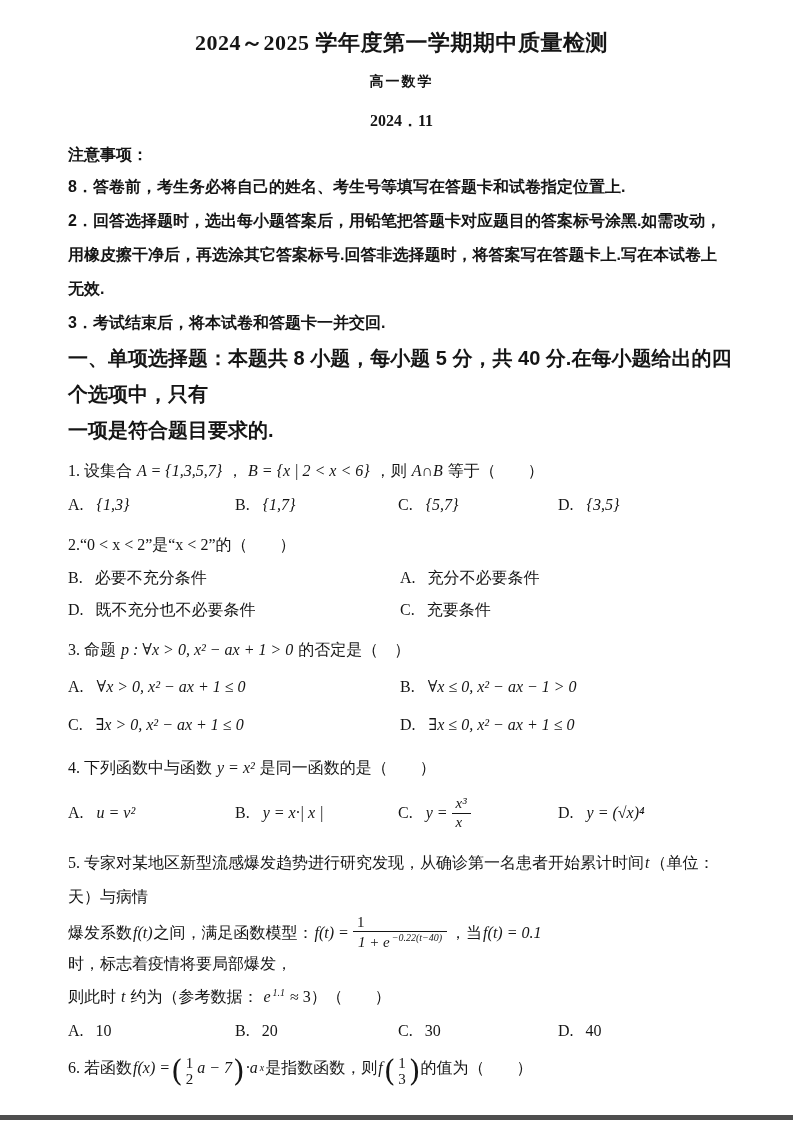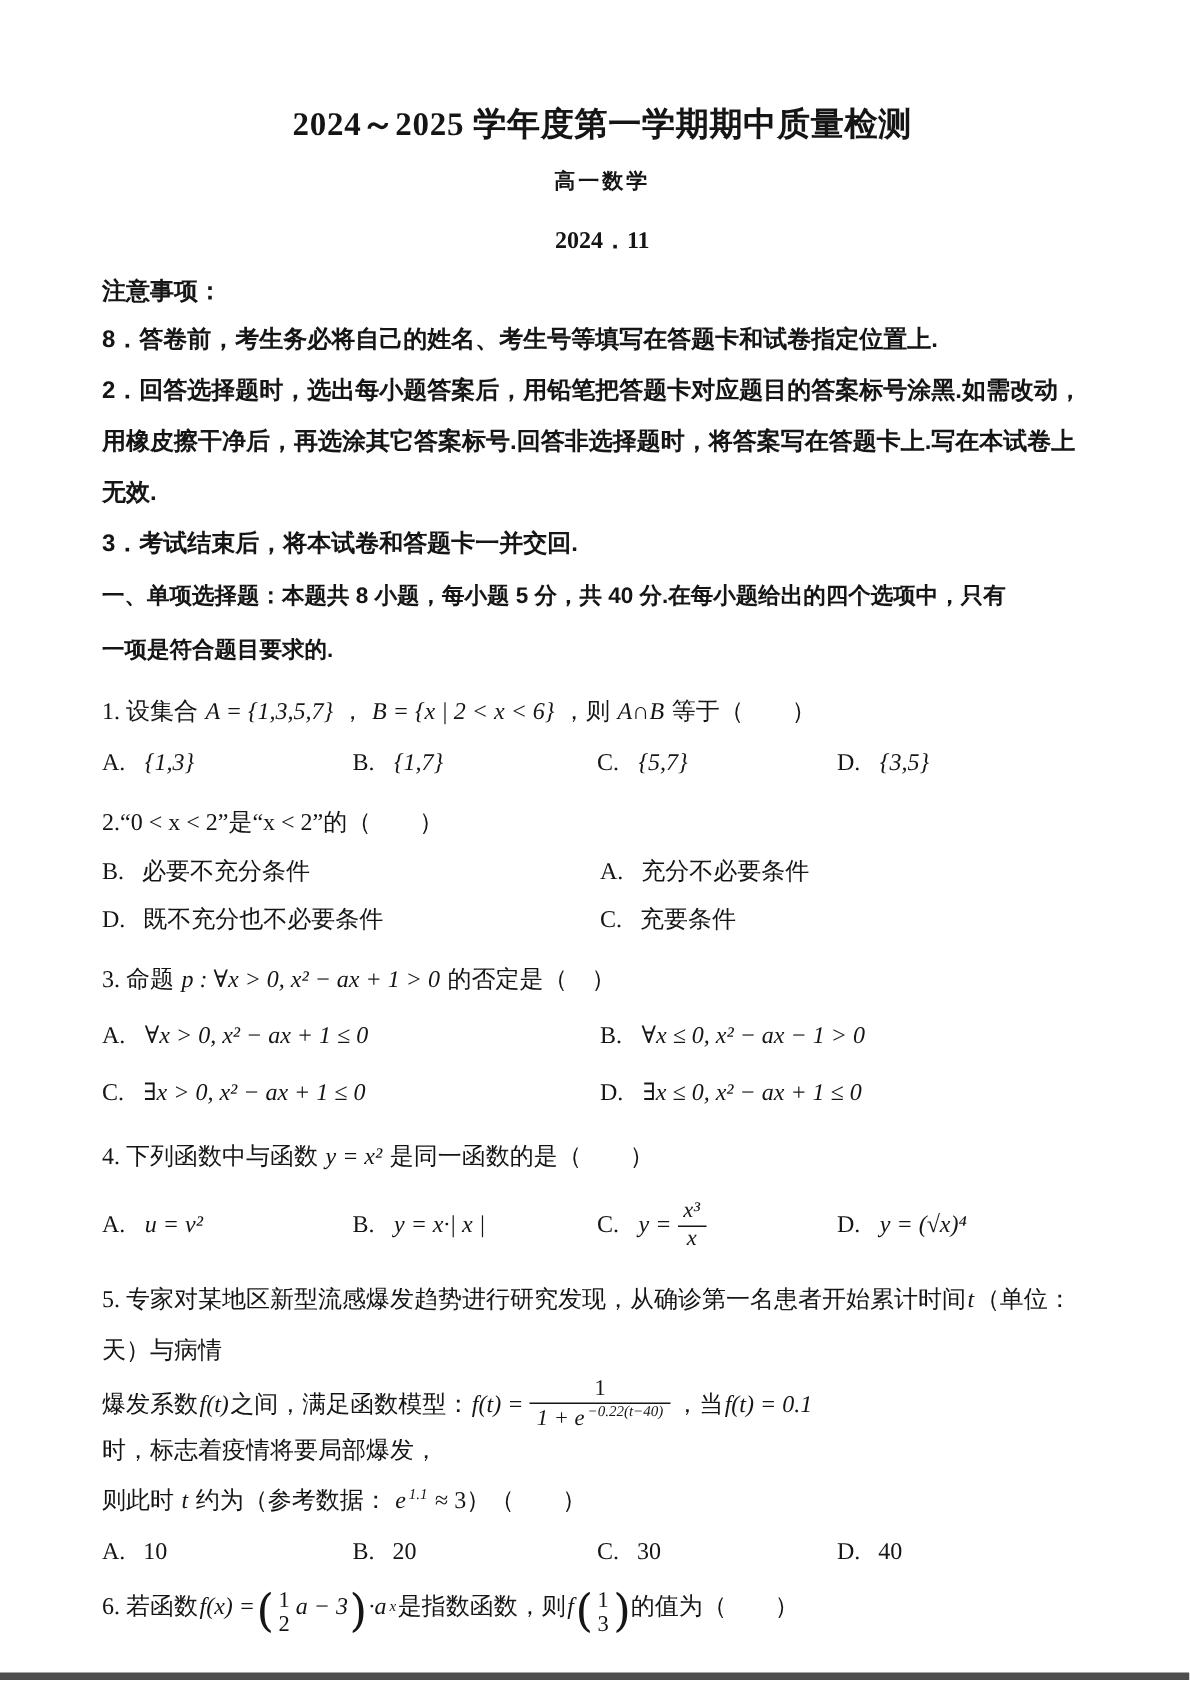--- a/index.html
+++ b/index.html
@@ -1,40 +1,40 @@
 <!DOCTYPE html>
 <html><head>
 <meta charset="utf-8">
 <style>
   html,body{margin:0;padding:0;background:#ffffff;}
   body{
     width:793px;height:1122px;position:relative;overflow:hidden;
     font-family:"Liberation Serif","DejaVu Serif",serif;color:#151515;
   }
-  .page{padding:40px 58px 0 68px;margin-top:28px;}
+  .page{padding:28px 58px 0 68px;}
   .title{font-size:22px;line-height:30px;margin:0 0 10px;text-align:center;font-weight:700;letter-spacing:.5px;}
   .subtitle{font-size:14px;line-height:28px;margin:0 0 14px;text-align:center;font-weight:700;letter-spacing:2px;}
   .date{font-size:16px;line-height:22px;margin:0 0 8px;text-align:center;font-weight:700;}
   .bold-sans{font-family:"Liberation Sans","DejaVu Sans",sans-serif;font-weight:700;}
   .notice-heading{font-size:16px;line-height:30px;}
   .notice-line{font-size:16px;line-height:34px;}
-  .section-line{font-size:15px;line-height:36px;}
+  .section-line{font-size:20px;line-height:36px;}
   .question{margin-top:6px;font-size:16px;}
   .stem{line-height:34px;}
   .stem3{line-height:36px;}
   .line36{line-height:34px;}
   .tallline{line-height:24px;min-height:48px;display:flex;align-items:center;flex-wrap:wrap;}
   .tall6{min-height:56px;display:flex;align-items:flex-start;flex-wrap:wrap;line-height:24px;margin-top:8px;}
   .t{font-style:normal;}
   .m{font-style:italic;padding:0 1px;}
   .lab{margin-right:12px;}
   .opts4{display:grid;grid-template-columns:167px 163px 160px 1fr;line-height:34px;align-items:center;}
   .opts2{display:grid;grid-template-columns:332px 1fr;line-height:32px;}
   .opts2.mathy{line-height:38px;}
-  .frac{display:inline-block;vertical-align:middle;text-align:center;line-height:1.15;font-size:15px;margin:0 3px;}
+  .frac{display:inline-block;vertical-align:middle;line-height:1.15;font-size:15px;margin:0 3px;}
   .frac .num{display:block;border-bottom:1px solid #151515;padding:0 4px;}
   .frac .den{display:block;padding:0 4px;}
   .sfrac{display:inline-block;vertical-align:middle;text-align:center;line-height:1.05;font-size:15px;margin:0 1px;}
   .sfrac .num,.sfrac .den{display:block;padding:0 2px;}
   .bp{font-size:30px;font-weight:400;vertical-align:middle;line-height:1;font-family:"DejaVu Serif",serif;font-style:normal;}
   sup{font-size:10px;}
   .q4opt{display:flex;align-items:center;min-height:54px;}
   .bottom-bar{position:absolute;left:0;bottom:2px;width:100%;height:5px;}
 </style>
 </head>
@@ -162,21 +162,21 @@
 
   <div class="question">
     <div class="stem tall6">
       <span class="t">6. 若函数</span>
       <span class="m">f(x) =</span>
       <span class="bp">(</span>
       <span class="sfrac">
           <span class="num">1</span>
           <span class="den">2</span>
         </span>
-      <span class="m">a − 3</span>
+      <span class="m">a − 7</span>
       <span class="bp">)</span>
       <span class="m">·a</span>
         <sup class="m">x</sup>
       <span class="t"> 是指数函数，则</span>
       <span class="m">f</span>
       <span class="bp">(</span>
       <span class="sfrac">
           <span class="num">1</span>
           <span class="den">3</span>
         </span>

